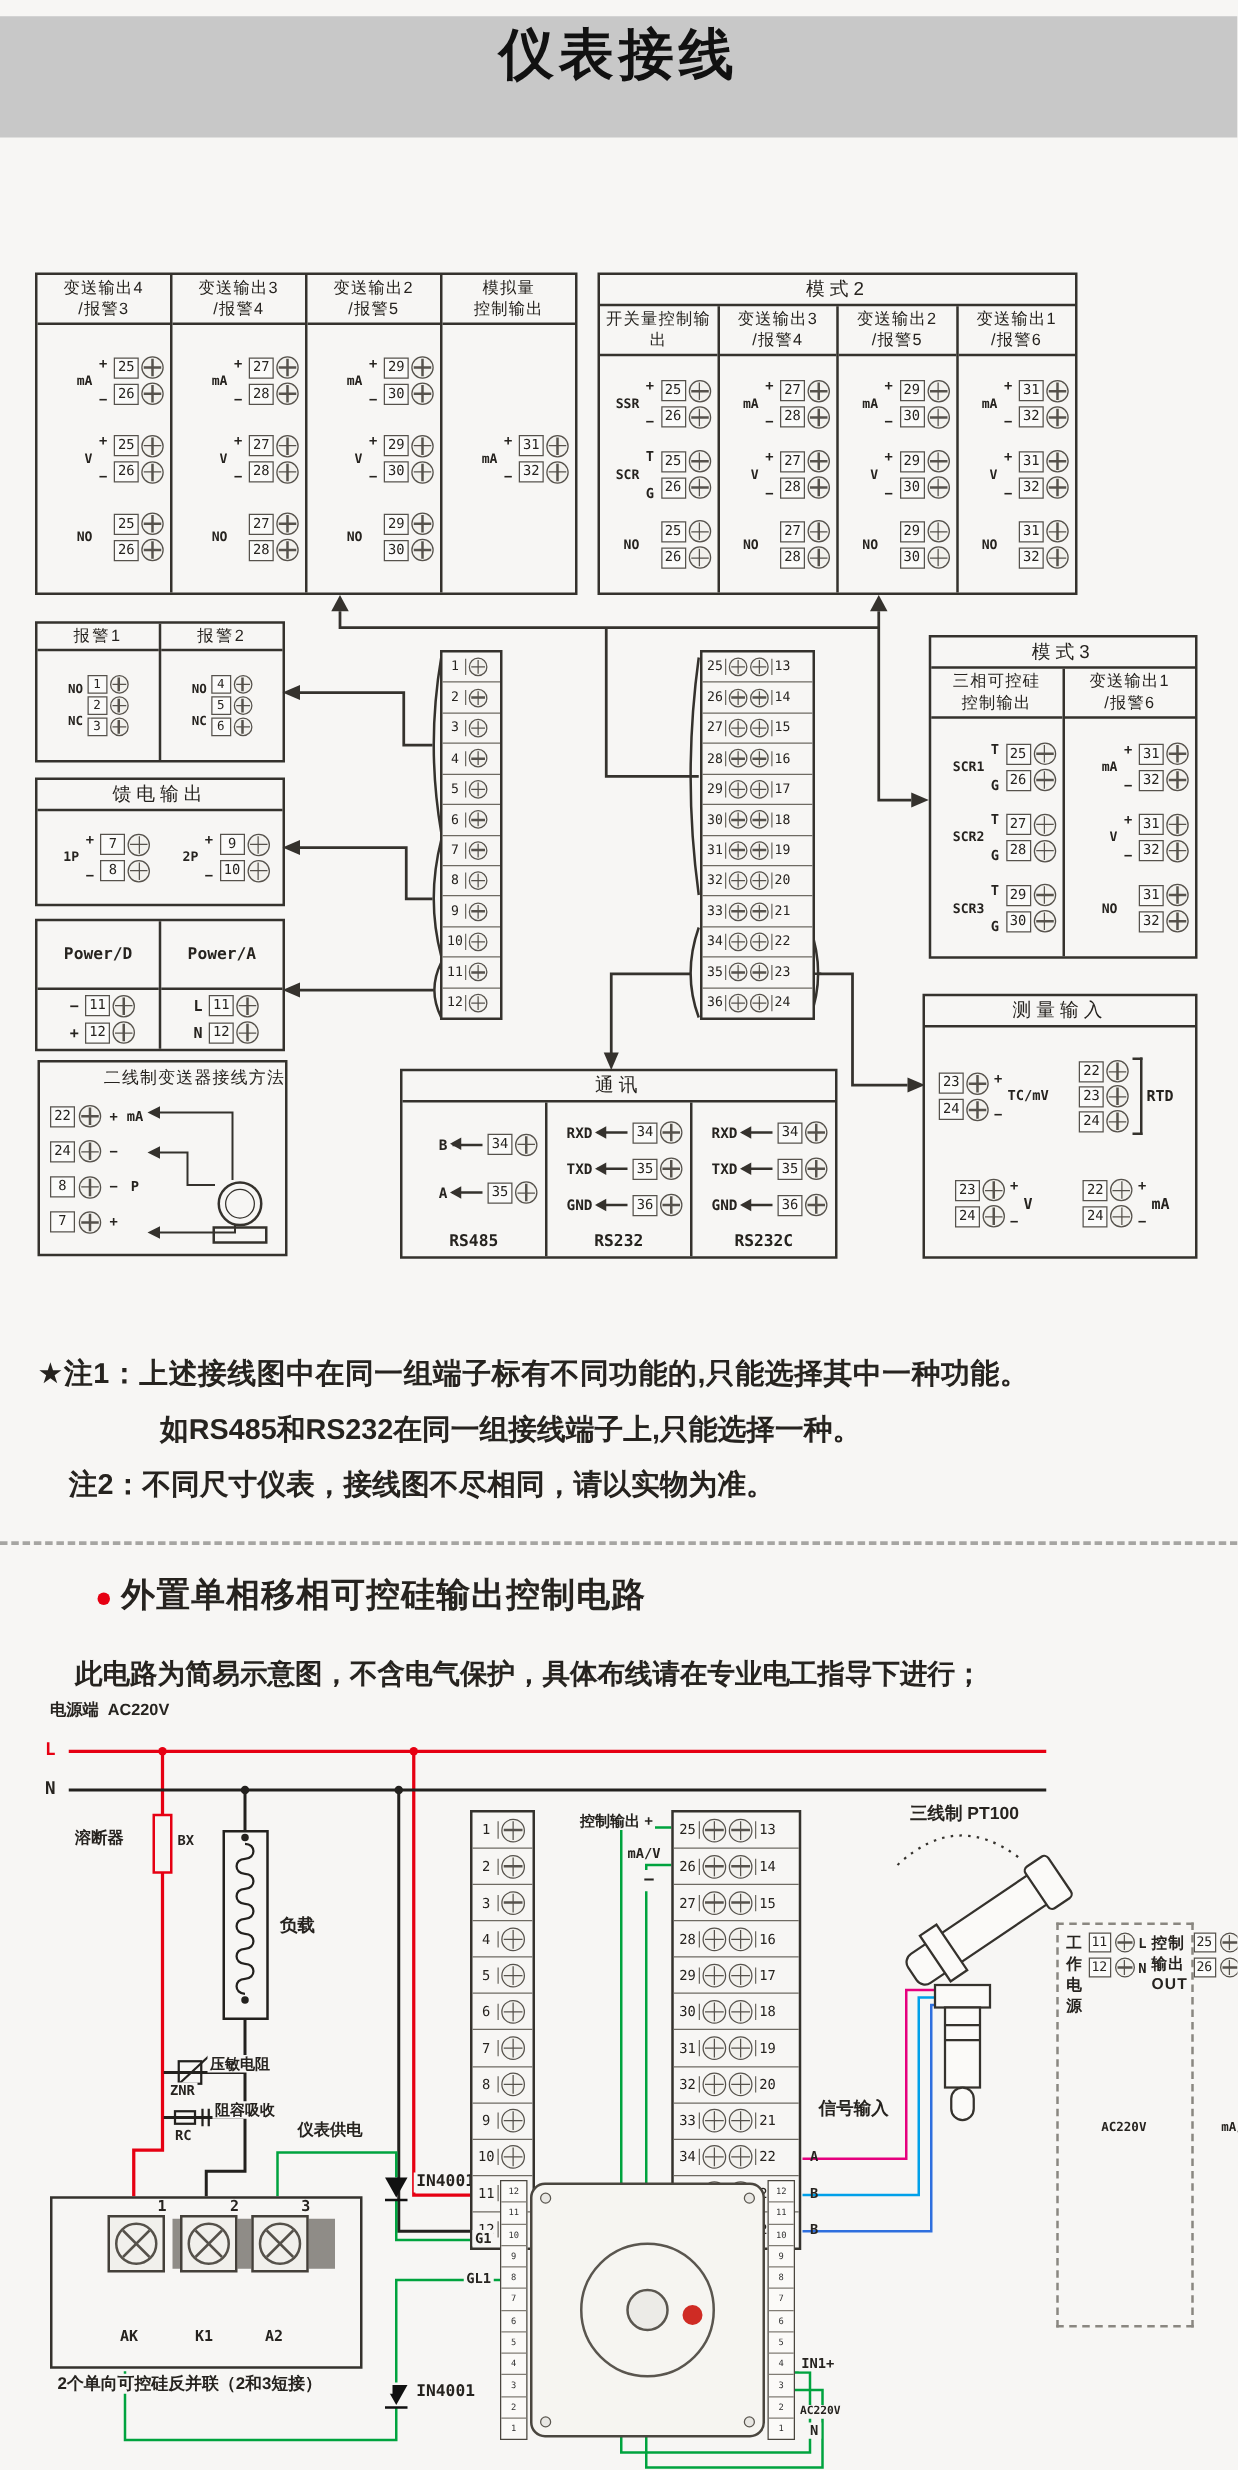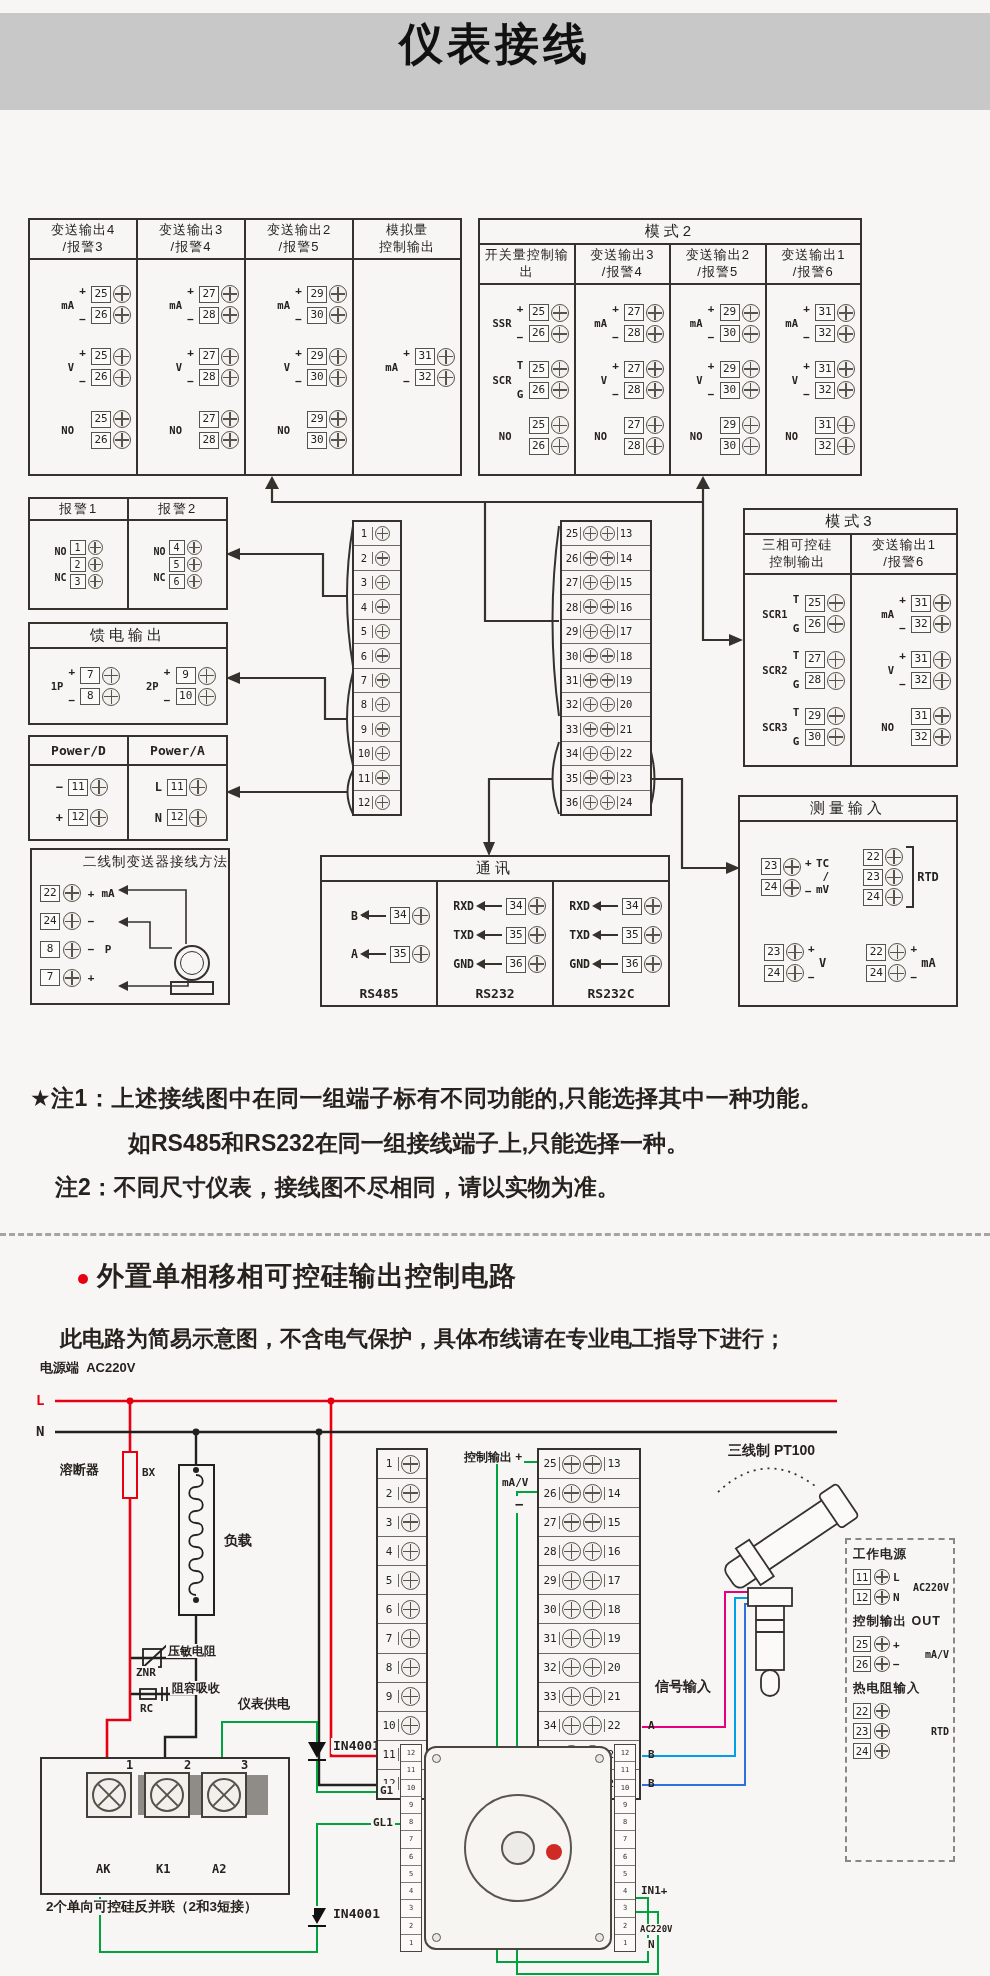--- a/index.html
+++ b/index.html
@@ -36,21 +36,21 @@
 .atitle{border-bottom:2.2px solid #35322d;text-align:center;font-size:13px;padding:1px 0;letter-spacing:2px}
 .abody{flex:1;display:flex;align-items:center;justify-content:center;gap:3px;padding:3px 0}
 .aswitch{display:flex;flex-direction:column;justify-content:space-around;height:52px;font:bold 10px "DejaVu Sans Mono",monospace}
 .abody .stack{gap:2px}.abody .screw{width:15px;height:15px}.abody .tnum{min-width:16px;height:15px;line-height:13px;font-size:10px}
 
 .fbody{flex:1;display:flex;align-items:center;justify-content:space-evenly}
 
 .pcols{flex:1;display:flex}
 .pcol{flex:1;border-right:2.2px solid #35322d;display:flex;flex-direction:column}
 .pcol:last-child{border-right:0}
-.ptitle{border-bottom:2.2px solid #35322d;text-align:center;font:bold 13px "DejaVu Sans Mono",monospace;padding:6px 0}
+.ptitle{border-bottom:2.2px solid #35322d;text-align:center;font:bold 13px "DejaVu Sans Mono",monospace;padding:19px 0}
 .pbody{flex:1;display:flex;flex-direction:column;justify-content:space-evenly;align-items:center}
 .prow{display:flex;align-items:center;gap:5px}
 .pp{font:bold 12px "DejaVu Sans Mono",monospace;min-width:14px;text-align:right}
 
 .twtitle{border-bottom:0;text-align:right;font-size:13.5px;padding:3px 0 1px;letter-spacing:1px}
 .twbody{flex:1;display:flex;flex-direction:column;justify-content:space-evenly;padding:2px 0 6px 8px}
 .twrow{display:flex;align-items:center;gap:3px}
 .twm{font:bold 11px "DejaVu Sans Mono",monospace;width:14px;text-align:center}
 .transmitter{position:absolute;right:18px;bottom:22px;width:36px;height:36px;border:2px solid #35322d;border-radius:50%;background:#f7f6f4}
 .transmitter::before{content:"";position:absolute;inset:4px;border:1.4px solid #35322d;border-radius:50%}
@@ -71,39 +71,39 @@
 .crows{flex:1;display:flex;flex-direction:column;justify-content:space-evenly;align-items:center}
 .crow{display:flex;align-items:center;gap:2px}
 .csig{font:bold 11.5px "DejaVu Sans Mono",monospace;min-width:30px;text-align:right}
 .carr{width:24px;height:2px;background:#35322d;position:relative;margin:0 2px;flex:none}
 .carr::before{content:"";position:absolute;left:-2px;top:-4.5px;border:5.5px solid transparent;border-right:9px solid #35322d;border-left:0}
 .ccap{text-align:center;font:bold 13px "DejaVu Sans Mono",monospace;padding:2px 0}
 
 .mgrid{flex:1;display:grid;grid-template-columns:1fr 1fr;gap:2px 4px;padding:8px 4px 6px}
 .mcell{display:flex;align-items:center;justify-content:center;gap:3px;position:relative}
 .mlabel{font:bold 12px "DejaVu Sans Mono",monospace}
-.mlabel3{display:flex;flex-direction:column;align-items:flex-end;font:bold 11px "DejaVu Sans Mono",monospace;line-height:1.15}
+.mlabel3{display:flex;flex-direction:row;align-items:flex-end;font:bold 11px "DejaVu Sans Mono",monospace;line-height:1.15}
 .mlabel3 i{font-style:normal}
 .rtdbr{width:8px;height:62px;border:2px solid #35322d;border-left:0}
 
 .note1{position:absolute;left:30px;top:1083px;font-size:23px;font-weight:bold;letter-spacing:.5px}
 .note1b{position:absolute;left:128px;top:1128px;font-size:23px;font-weight:bold}
 .note2{position:absolute;left:55px;top:1172px;font-size:23px;font-weight:bold}
 .divider{position:absolute;left:0;top:1233px;width:990px;border-top:3px dashed #a6a5a2}
 .bullet{position:absolute;left:78px;top:1274px;width:10px;height:10px;border-radius:50%;background:#e60012}
 .h2txt{position:absolute;left:97px;top:1258px;font-size:27px;font-weight:bold;letter-spacing:1px}
 .h2note{position:absolute;left:60px;top:1324px;font-size:22px;font-weight:bold}
 
 .lab{position:absolute;background:#f7f6f4;padding:0 2px;white-space:nowrap;line-height:1.2}
 .b13{font-size:13px;font-weight:bold}.b12{font-size:12px;font-weight:bold}.b11{font-size:11px;font-weight:bold}
 .b14{font-size:14px;font-weight:bold}
 .mono{font-family:"DejaVu Sans Mono",monospace}
 .red{color:#e60012}
 
-.panel{position:absolute;left:845px;top:1538px;width:110px;height:324px;border:2px dashed #8a8781;padding:4px 4px 0 6px;display:flex;flex-direction:column;gap:4px;background:rgba(247,246,244,.6)}
+.panel{position:absolute;left:845px;top:1538px;width:110px;height:324px;border:2px dashed #8a8781;padding:4px 4px 0 6px;display:flex;gap:4px;background:rgba(247,246,244,.6)}
 .pgt{font-size:12.5px;font-weight:bold;letter-spacing:1px;margin-top:2px}
 .pg{position:relative;display:flex;flex-direction:column;gap:4px;padding:2px 0}
 .prow2{display:flex;align-items:center;gap:3px}
 .prow2 .tnum{min-width:18px;font-size:10.5px;height:16px;line-height:14px}
 .prow2 .screw{width:16px;height:16px}
 .pside{font:bold 11px "DejaVu Sans Mono",monospace}
 .pright{position:absolute;right:0;top:50%;transform:translateY(-50%);font:bold 10px "DejaVu Sans Mono",monospace}
 
 .scrbox{position:absolute;left:40px;top:1757px;width:250px;height:138px;border:2.5px solid #35322d}
 .graybar{position:absolute;left:96px;top:16px;width:130px;height:40px;background:#8f8c87}

